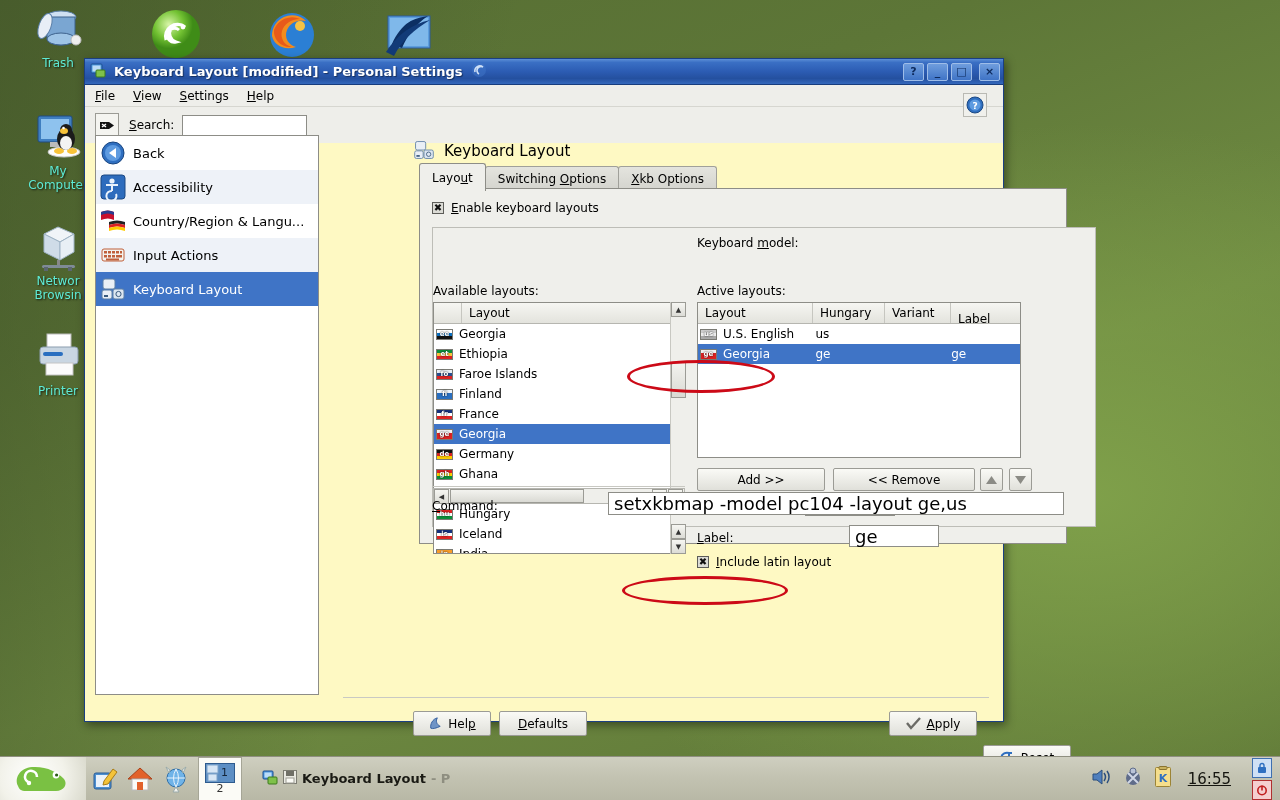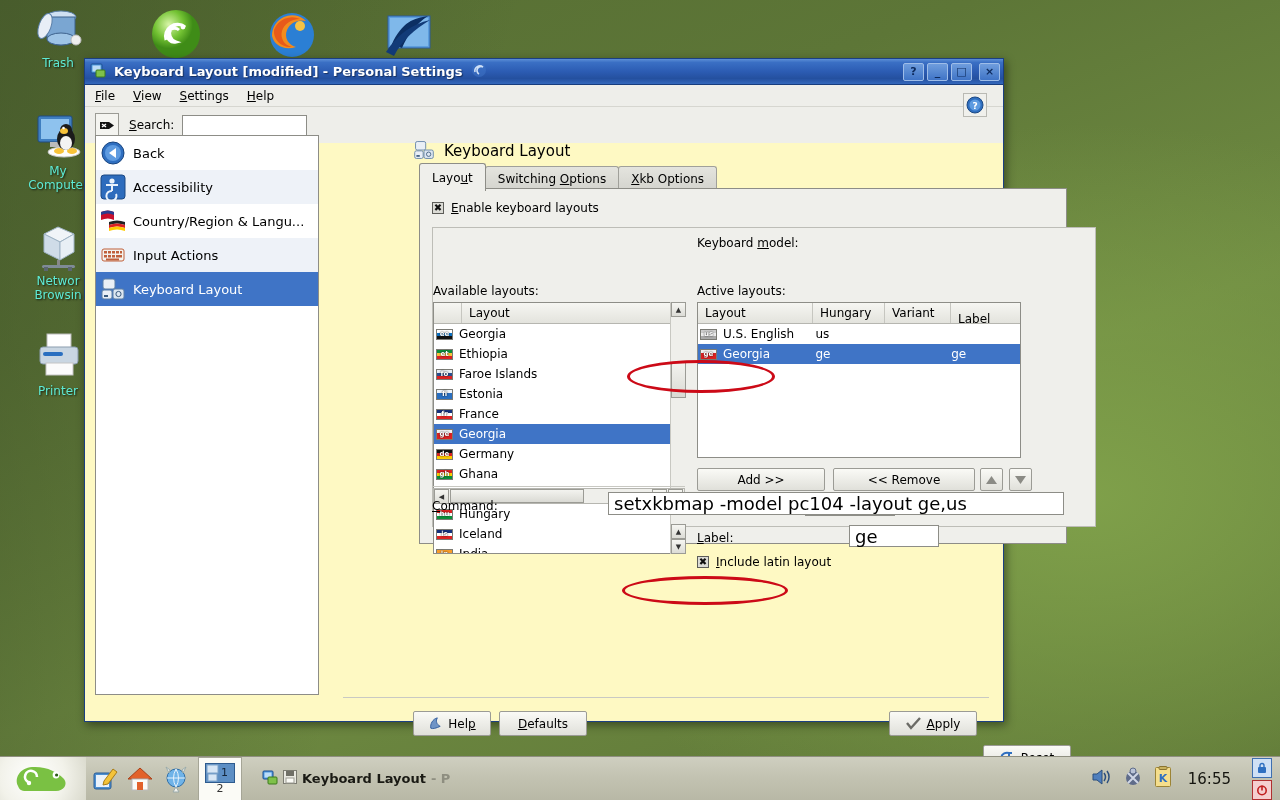--- a/index.html
+++ b/index.html
@@ -230,21 +230,21 @@
   }
   #pager .pg1{ width:30px;height:20px; position:relative; }
   #pager .pgnum{ font-size:11px; color:#333; line-height:12px;}
   #tasklist{ flex:1; display:flex; align-items:center; padding-left:6px; }
   .taskbtn{
     display:flex; align-items:center; height:30px; padding:0 8px;
     font-size:13px; font-weight:bold; color:#1a1a14;
   }
   .taskbtn .tdim{ color:#8e8e80; font-weight:bold; }
   #tray{ display:flex; align-items:center; gap:9px; padding-right:8px; }
-  #clock{ font-size:15px; color:#15150f; padding:0 12px 0 6px; font-family:"DejaVu Sans", sans-serif;}
+  #clock{ font-size:15px; color:#15150f; padding:0 12px 0 6px; font-family:"DejaVu Sans", sans-serif;text-decoration:underline;}
   .traybtn{ width:20px; height:20px; border:1px solid #7a7a70; display:flex; align-items:center; justify-content:center; }
 </style>
 </head>
 <body>
 
 <div id="desktop"></div>
 
 <div class="desk-icon" style="left:10px; top:4px;">
   <span class="glyph">
     <svg width="56" height="50" viewBox="0 0 56 50">
@@ -508,21 +508,21 @@
               <div class="lrow">
                 <span class="flag" style="background: linear-gradient(rgb(11, 143, 58) 0px, rgb(11, 143, 58) 34%, rgb(247, 195, 58) 34%, rgb(247, 195, 58) 67%, rgb(221, 34, 34) 67%, rgb(221, 34, 34) 100%); position: relative; display: inline-flex; align-items: center; justify-content: center; font-size: 7px; font-weight: bold; color: rgb(255, 255, 255); text-shadow: rgb(0, 0, 0) 0px 0px 2px;">et</span>
                 <span>Ethiopia</span>
               </div>
               <div class="lrow">
                 <span class="flag" style="background: linear-gradient(rgb(233, 238, 244) 0px, rgb(233, 238, 244) 34%, rgb(42, 79, 143) 34%, rgb(42, 79, 143) 67%, rgb(221, 34, 34) 67%, rgb(221, 34, 34) 100%); position: relative; display: inline-flex; align-items: center; justify-content: center; font-size: 7px; font-weight: bold; color: rgb(255, 255, 255); text-shadow: rgb(0, 0, 0) 0px 0px 2px;">fo</span>
                 <span>Faroe Islands</span>
               </div>
               <div class="lrow">
                 <span class="flag" style="background: linear-gradient(rgb(238, 244, 250) 0px, rgb(238, 244, 250) 34%, rgb(42, 111, 192) 34%, rgb(42, 111, 192) 67%, rgb(42, 111, 192) 67%, rgb(42, 111, 192) 100%); position: relative; display: inline-flex; align-items: center; justify-content: center; font-size: 7px; font-weight: bold; color: rgb(255, 255, 255); text-shadow: rgb(0, 0, 0) 0px 0px 2px;">fi</span>
-                <span>Estonia</span>
+                <span>Finland</span>
               </div>
               <div class="lrow">
                 <span class="flag" style="background: linear-gradient(rgb(21, 49, 126) 0px, rgb(21, 49, 126) 34%, rgb(255, 255, 255) 34%, rgb(255, 255, 255) 67%, rgb(221, 34, 34) 67%, rgb(221, 34, 34) 100%); position: relative; display: inline-flex; align-items: center; justify-content: center; font-size: 7px; font-weight: bold; color: rgb(255, 255, 255); text-shadow: rgb(0, 0, 0) 0px 0px 2px;">fr</span>
                 <span>France</span>
               </div>
               <div class="lrow sel">
                 <span class="flag" style="background: linear-gradient(rgb(242, 242, 242) 0px, rgb(242, 242, 242) 34%, rgb(221, 34, 34) 34%, rgb(221, 34, 34) 67%, rgb(221, 34, 34) 67%, rgb(221, 34, 34) 100%); position: relative; display: inline-flex; align-items: center; justify-content: center; font-size: 7px; font-weight: bold; color: rgb(255, 255, 255); text-shadow: rgb(0, 0, 0) 0px 0px 2px;">ge</span>
                 <span>Georgia</span>
               </div>
               <div class="lrow">

